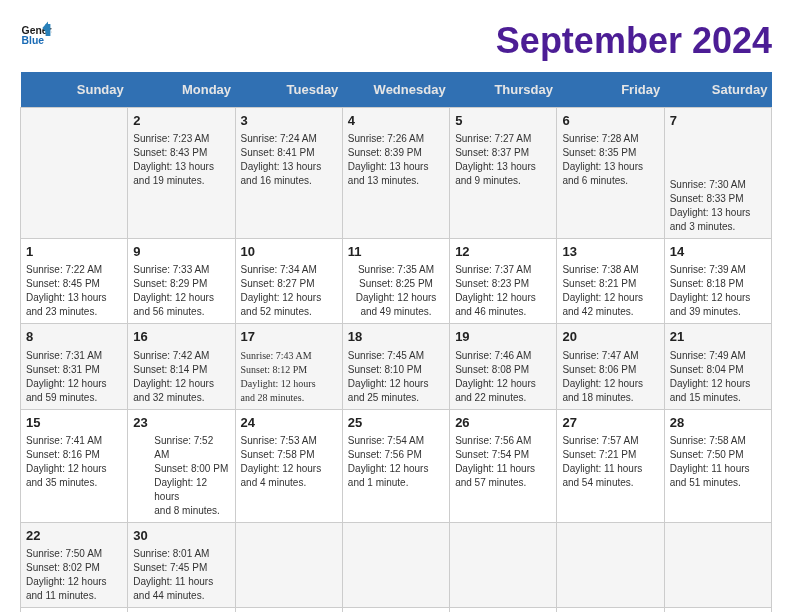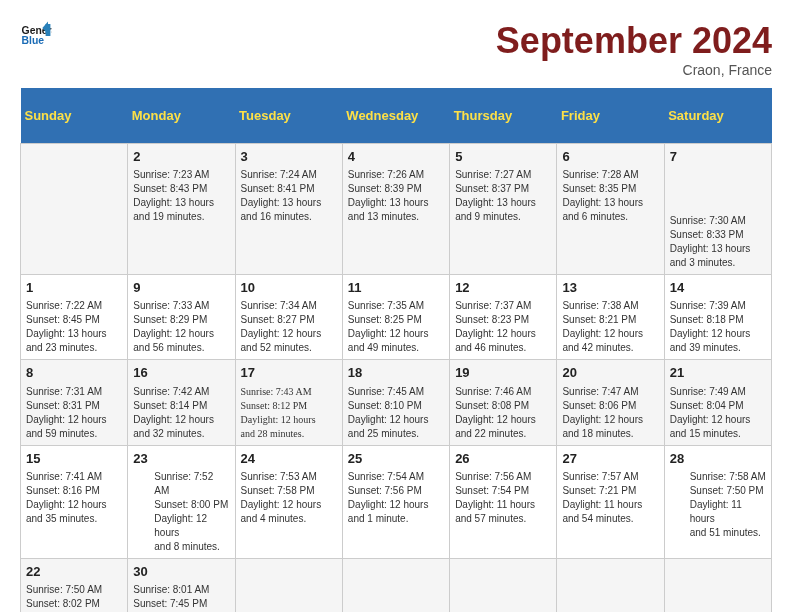--- a/index.html
+++ b/index.html
@@ -33,36 +33,36 @@
     .logo-icon {
       width: 32px;
       height: 32px;
     }
     .title-block {
       text-align: right;
     }
     .month-title {
       font-size: 36px;
       font-weight: bold;
-      color: #7f1d1d;
+      color: #4c1d95;
     }
     .subtitle {
       font-size: 14px;
       color: #555;
     }
     table {
       width: 100%;
       border-collapse: collapse;
       font-size: 11px;
     }
     thead tr th {
       background-color: #3070b3;
-      color: #fde047;
-      padding: 20px 4px;
-      text-align: left;
+      color: #e5e5e5;
+      padding: 10px 4px;
+      text-align: right;
       font-size: 13px;
       font-weight: bold;
     }
     tbody tr td {
       border: 1px solid #ccc;
       vertical-align: top;
       padding: 4px 5px;
       width: 14.28%;
       min-height: 80px;
       color: #222;
@@ -95,21 +95,20 @@
   <div class="logo">
     <svg class="logo-icon" viewBox="0 0 40 40">
       <text y="18" x="2" font-size="13" font-weight="bold" fill="#1a1a1a">General</text>
       <text y="30" x="2" font-size="13" font-weight="bold" fill="#1a6bb5">Blue</text>
       <polygon points="32,5 38,5 38,20 32,20" fill="#2980b9"></polygon>
       <polygon points="28,10 35,2 35,18" fill="#2980b9"></polygon>
     </svg>
   </div>
   <div class="title-block">
     <div class="month-title">September 2024</div>
-    <div class="subtitle">Craon, France</div>
   </div>
 </div>
 
 <table>
   <thead>
     <tr>
     <th>Sunday</th>
         <th>Monday</th>
         <th>Tuesday</th>
         <th>Wednesday</th>
@@ -181,21 +180,21 @@
         </td>
         <td>
           <span class="day-num">10</span>
           <div class="day-info" style="white-space: pre-line;">Sunrise: 7:34 AM
 Sunset: 8:27 PM
 Daylight: 12 hours
 and 52 minutes.</div>
         </td>
         <td>
           <span class="day-num">11</span>
-          <div class="day-info" style="white-space: pre-line;">Sunrise: 7:35 AM
+          <div class="day-info" style="white-space: pre-line; text-align: center;">Sunrise: 7:35 AM
 Sunset: 8:25 PM
 Daylight: 12 hours
 and 49 minutes.</div>
         </td>
         <td>
           <span class="day-num">12</span>
           <div class="day-info" style="white-space: pre-line;">Sunrise: 7:37 AM
 Sunset: 8:23 PM
 Daylight: 12 hours
 and 46 minutes.</div>
@@ -304,21 +303,21 @@
         </td>
         <td>
           <span class="day-num">27</span>
           <div class="day-info" style="white-space: pre-line;">Sunrise: 7:57 AM
 Sunset: 7:21 PM
 Daylight: 11 hours
 and 54 minutes.</div>
         </td>
         <td>
           <span class="day-num">28</span>
-          <div class="day-info" style="white-space: pre-line; margin-left: 20px;">Sunrise: 7:58 AM
+          <div class="day-info" style="white-space: pre-line;">Sunrise: 7:58 AM
 Sunset: 7:50 PM
 Daylight: 11 hours
 and 51 minutes.</div>
         </td>
       </tr>
       <tr>
         <td>
           <span class="day-num">22</span>
           <div class="day-info" style="white-space: pre-line;">Sunrise: 7:50 AM
 Sunset: 8:02 PM

